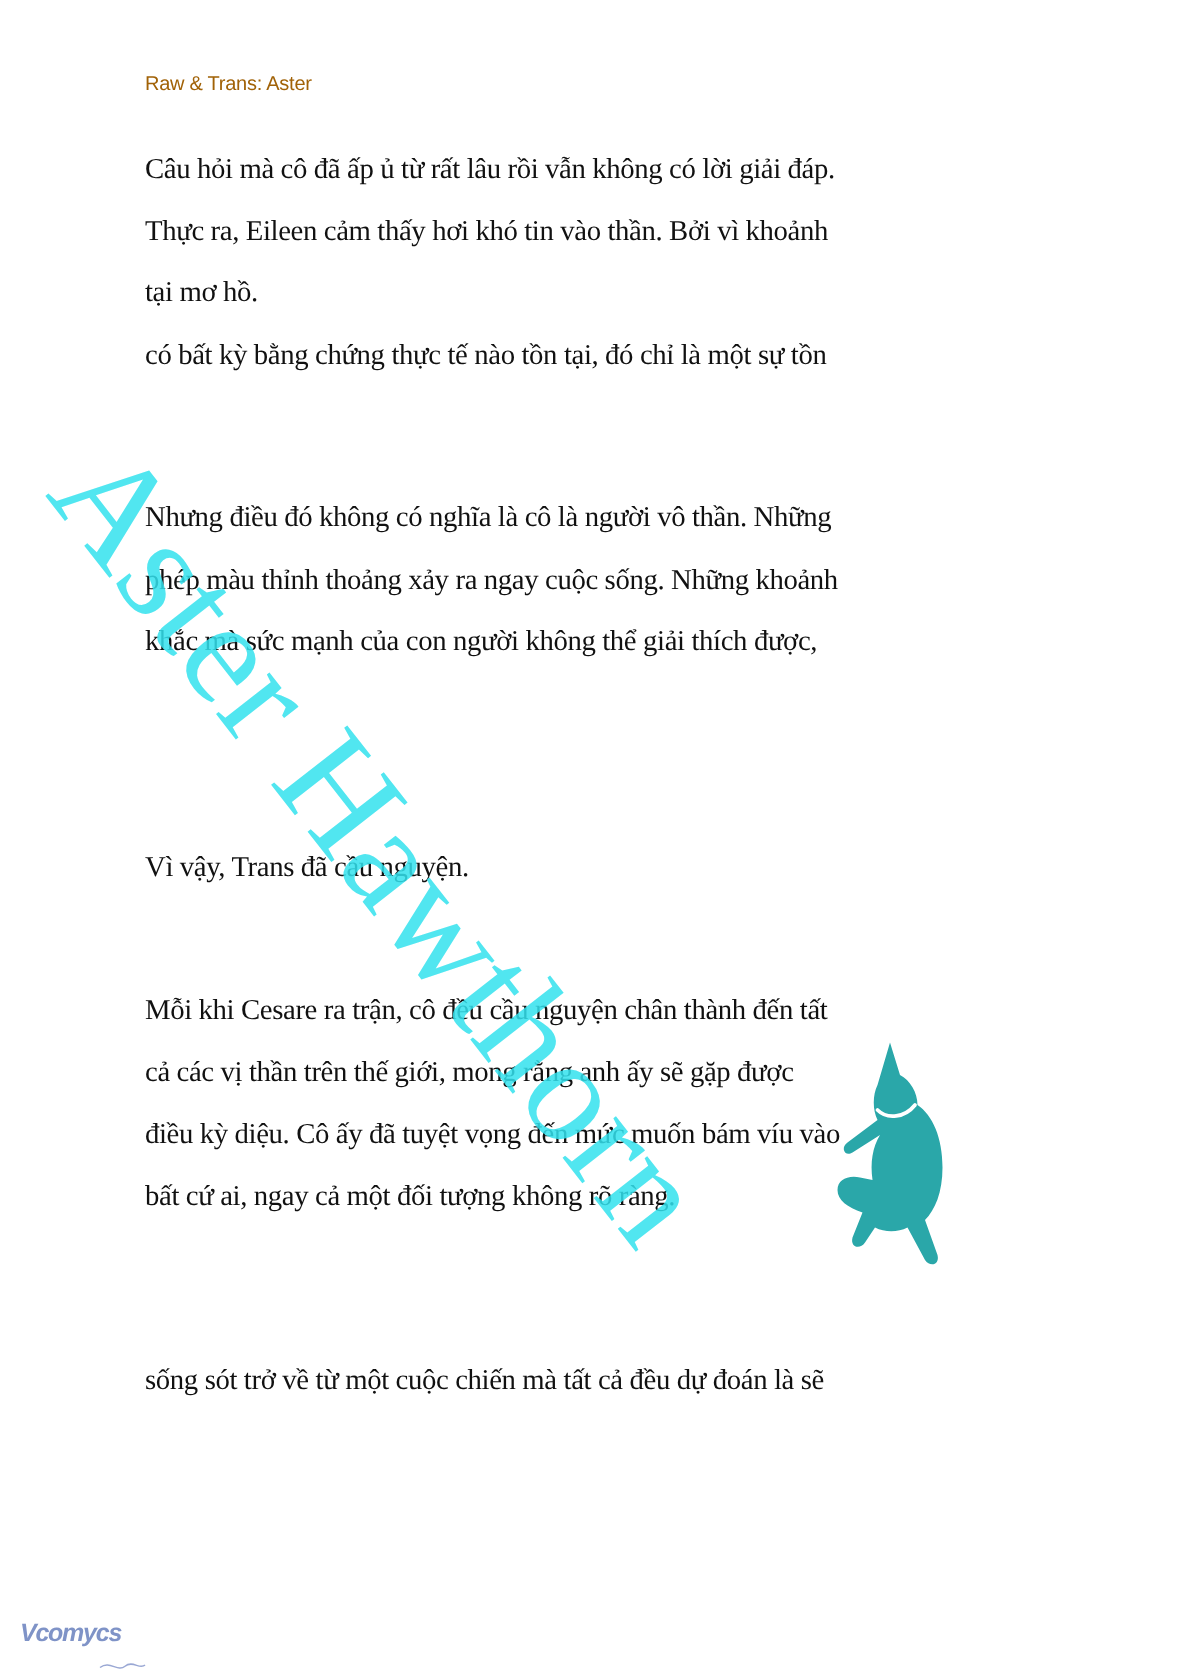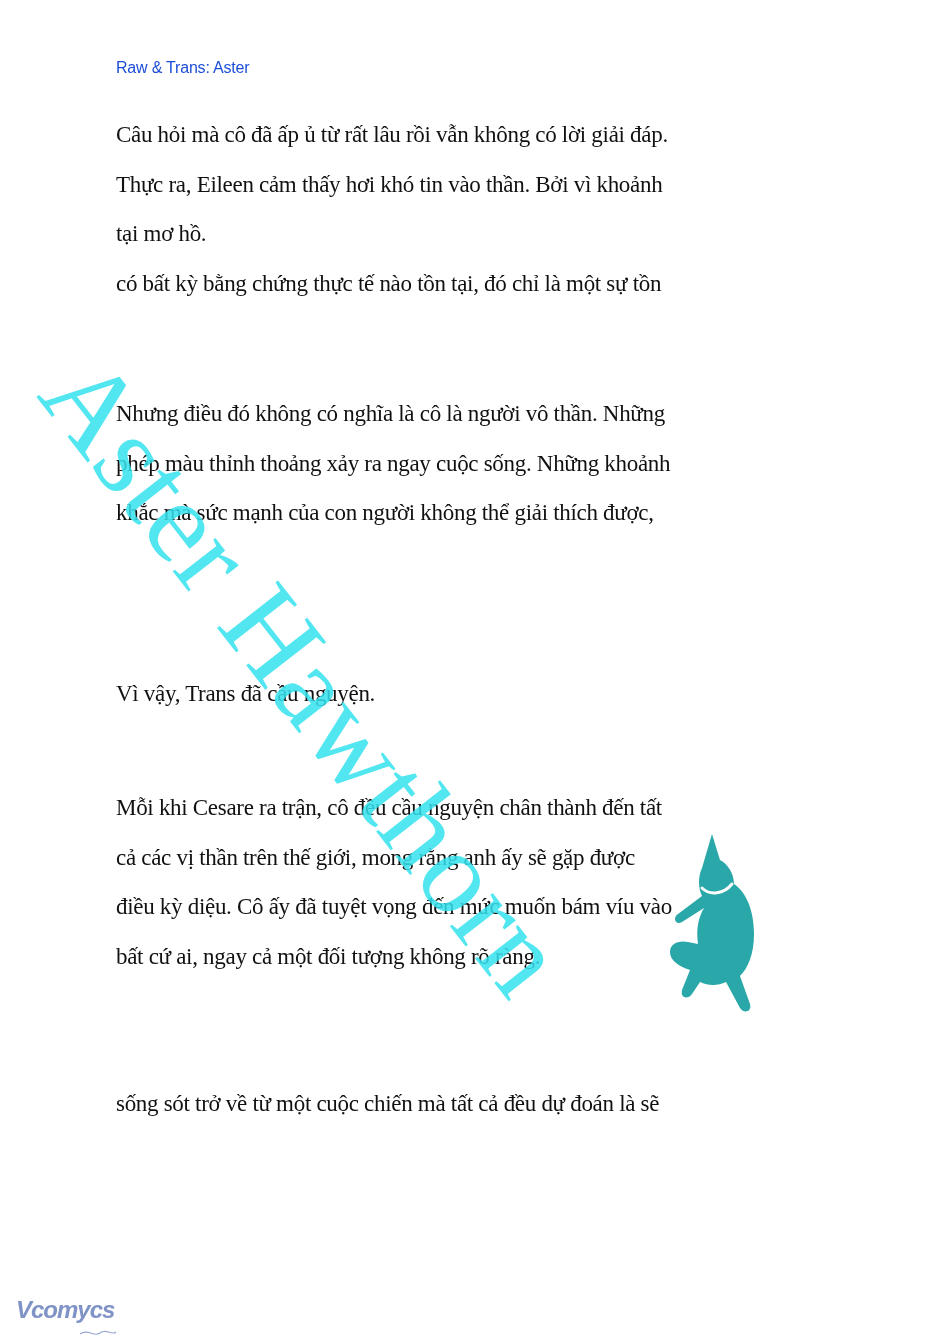--- a/index.html
+++ b/index.html
@@ -14,21 +14,21 @@
       overflow: hidden;
       font-family: "Liberation Serif", serif;
       color: #111111;
     }
     .header {
       position: absolute;
       left: 116px;
       top: 59px;
       font-family: "Liberation Sans", sans-serif;
       font-size: 16px;
-      color: #1d4ed8;
+      color: #a16207;
       letter-spacing: -0.2px;
     }
     .paragraph {
       position: absolute;
       left: 116px;
       width: 730px;
       font-size: 23px;
       line-height: 49.5px;
       letter-spacing: -0.3px;
       white-space: nowrap;
@@ -66,21 +66,21 @@
       z-index: 3;
       pointer-events: none;
     }
     .logo {
       position: absolute;
       left: 16px;
       top: 1296px;
       font-family: "Liberation Sans", sans-serif;
       font-style: italic;
       font-weight: bold;
-      font-size: 24px;
+      font-size: 20px;
       color: #7f93c7;
       letter-spacing: -1px;
     }
     .logo-swirl {
       position: absolute;
       left: 78px;
       top: 1328px;
       width: 40px;
       height: 10px;
     }

